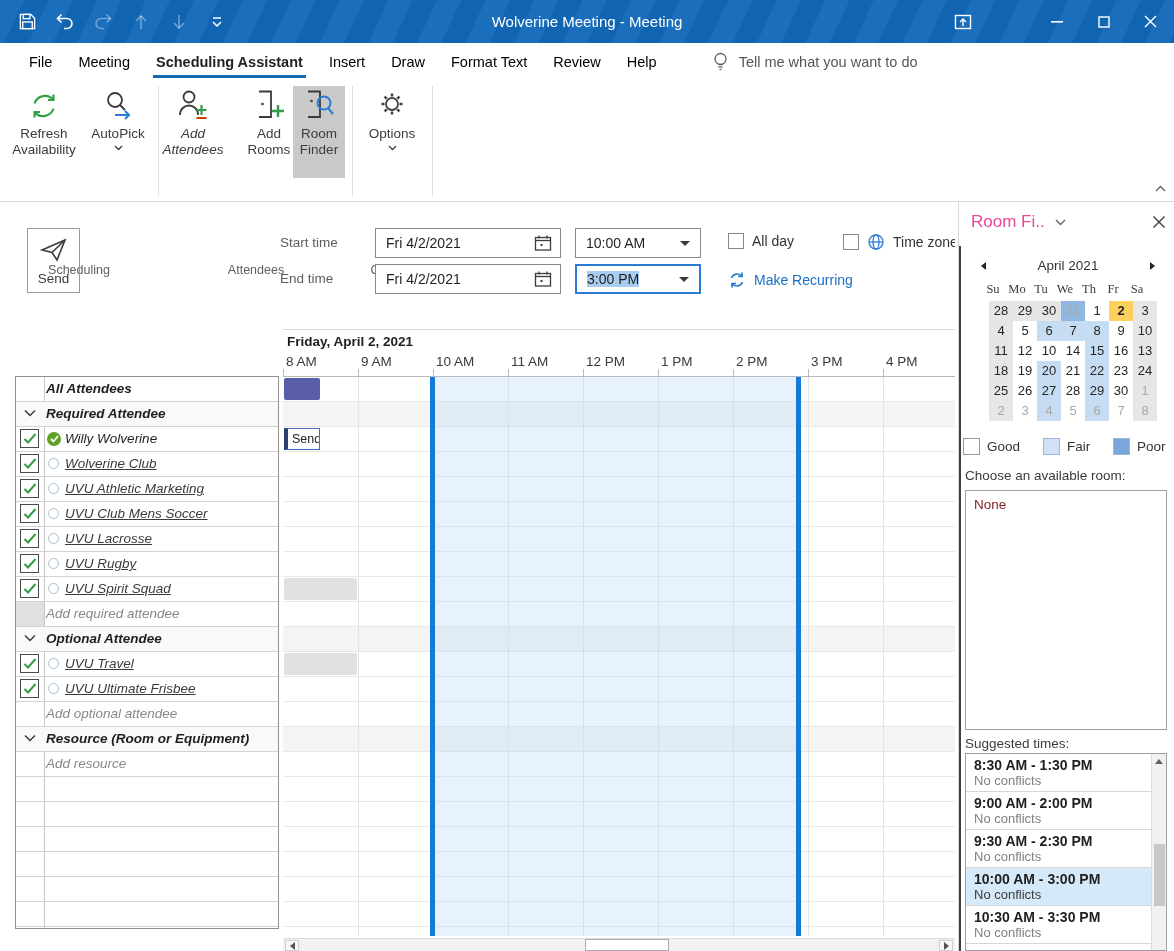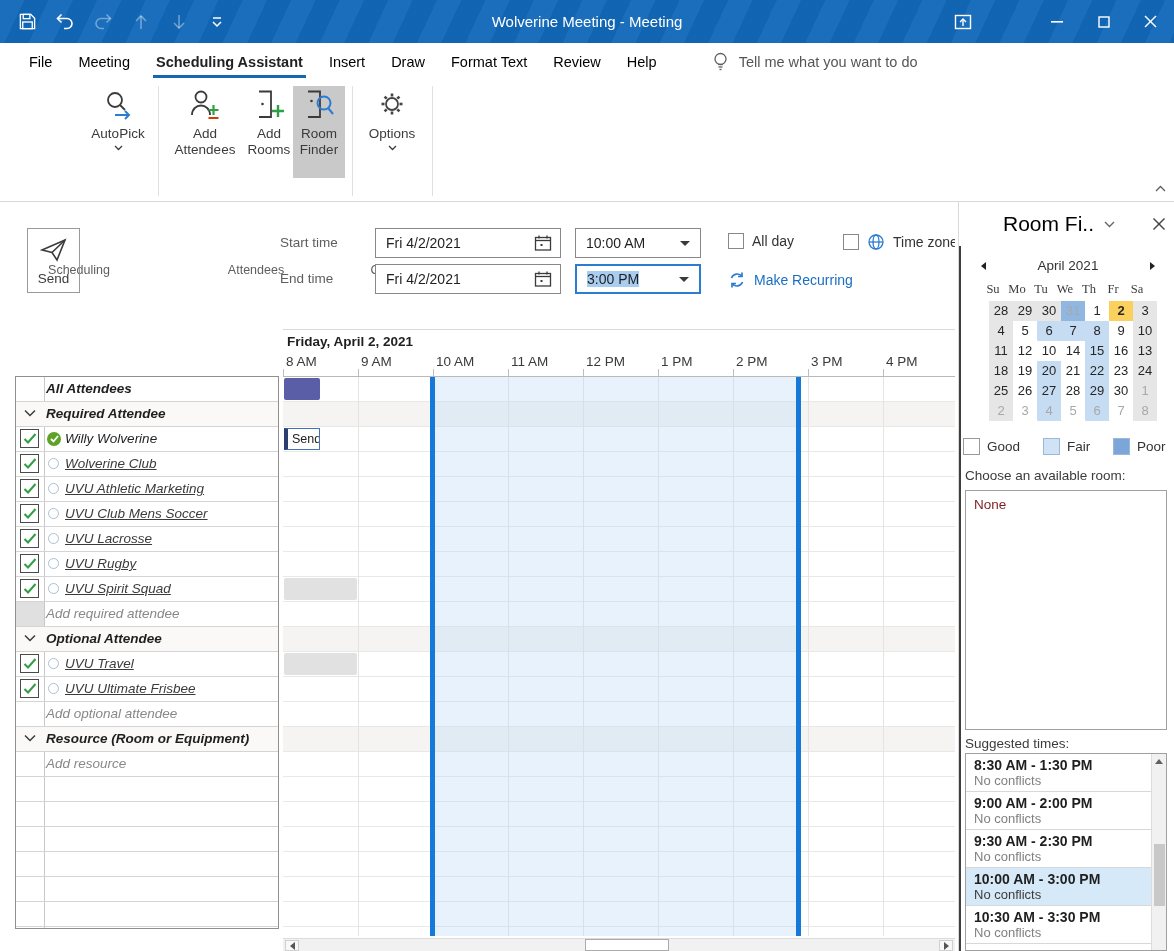--- a/index.html
+++ b/index.html
@@ -101,21 +101,21 @@
   #hthumb { position:absolute; left:302px; top:0; width:84px; height:12px; background:#fff; border:1px solid #ababab; }
   .tri-left { width:0; height:0; border-top:4px solid transparent; border-bottom:4px solid transparent; border-right:5px solid #555; }
   .tri-right { width:0; height:0; border-top:4px solid transparent; border-bottom:4px solid transparent; border-left:5px solid #555; }
   .tri-up { width:0; height:0; border-left:4px solid transparent; border-right:4px solid transparent; border-bottom:5px solid #606060; }
 
   
   #room-panel { position:absolute; left:958px; top:202px; width:216px; height:749px; background:#fff;
     border-left:1px solid #d9d9d9; }
   #room-panel-darkline { position:absolute; left:0; top:44px; width:2px; height:705px; background:#3f3f3f; }
   #rf-title-row { position:absolute; left:12px; top:10px; right:8px; display:flex; align-items:center; }
-  #rf-title { font-size:21px; color:#000000;margin-left:32px; }
+  #rf-title { font-size:17px; color:#ec4899; }
   #rf-caret { margin-left:10px; }
   #rf-close { margin-left:auto; }
   #cal-nav { position:absolute; left:22px; top:56px; width:174px; display:flex; align-items:center; font-size:13.5px; color:#333; }
   #cal-month { flex:1; text-align:center; }
   #cal-days, #cal-grid { position:absolute; left:22px; width:168px; display:grid; grid-template-columns:repeat(7,24px); }
   #cal-days { top:80px; font-size:12.5px; color:#3b3b3b; }
   #cal-days div { text-align:center; height:18px;font-family:Liberation Serif, serif; }
   #cal-grid { top:99px;margin-left:8px; }
   .cal-cell { height:20px; text-align:center; font-size:13px; color:#262626; line-height:20px; }
   .cal-cell.gray { background:#e6e6e6; }
@@ -237,37 +237,48 @@
             <path d="M6 13.5 h5"></path>
             <path d="M6.5 16 h4"></path>
             <path d="M7.5 18.5 h2"></path>
         </svg>
       </span>
       <span>Tell me what you want to do</span>
     </div>
   </div>
 
   <div id="ribbon">
+    <div class="rb-btn" style="left:6px; width:76px;">
+      <span class="ric">
+        <svg width="32" height="32" viewBox="0 0 32 32" fill="none" stroke="#2f9e44" stroke-width="2.1">
+          <path d="M25.5 10 A11 11 0 0 0 6.5 13.5"></path>
+            <path d="M6.5 22 A11 11 0 0 0 25.5 18.5"></path>
+          <path d="M25.5 4.5 V10 H20"></path>
+            <path d="M6.5 27.5 V22 H12"></path>
+        </svg>
+      </span>
+      <span>Refresh Availability</span>
+    </div>
     <div class="rb-btn" style="left:84px; width:68px;">
       <span class="ric">
         <svg width="32" height="32" viewBox="0 0 32 32" fill="none">
           <circle cx="13" cy="10" r="7" stroke="#3b3b3b" stroke-width="1.8"></circle>
           <path d="M18 15 L23 20" stroke="#3b3b3b" stroke-width="1.8"></path>
           <path d="M13 25 H27 M23 21 L27 25 L23 29" stroke="#2b7cd3" stroke-width="2"></path>
         </svg>
       </span>
       <span>AutoPick</span>
       <span class="rb-caret">
         <svg width="9" height="6" viewBox="0 0 9 6" fill="none" stroke="#3b3b3b" stroke-width="1.3">
             <path d="M1 1 L4.5 4.5 L8 1"></path>
           </svg>
       </span>
     </div>
     <div class="rb-sep" style="left:158px;"></div>
-    <div class="rb-btn" style="left:166px; width:78px;">
+    <div class="rb-btn" style="left:154px; width:78px;font-style:italic;">
       <span class="ric">
         <svg width="34" height="34" viewBox="0 0 34 34" fill="none">
           <circle cx="13" cy="9" r="5.5" stroke="#3b3b3b" stroke-width="1.8"></circle>
           <path d="M4 27 c0-6 4.5-9.5 9-9.5 s9 3.5 9 9.5" stroke="#3b3b3b" stroke-width="1.8"></path>
           <path d="M25.5 17 V27 M20.5 22 H30.5" stroke="#2f9e44" stroke-width="2.2"></path>
           <path d="M20.5 30 H30.5" stroke="#d83b01" stroke-width="2"></path>
         </svg>
       </span>
       <span>Add Attendees</span>
     </div>

